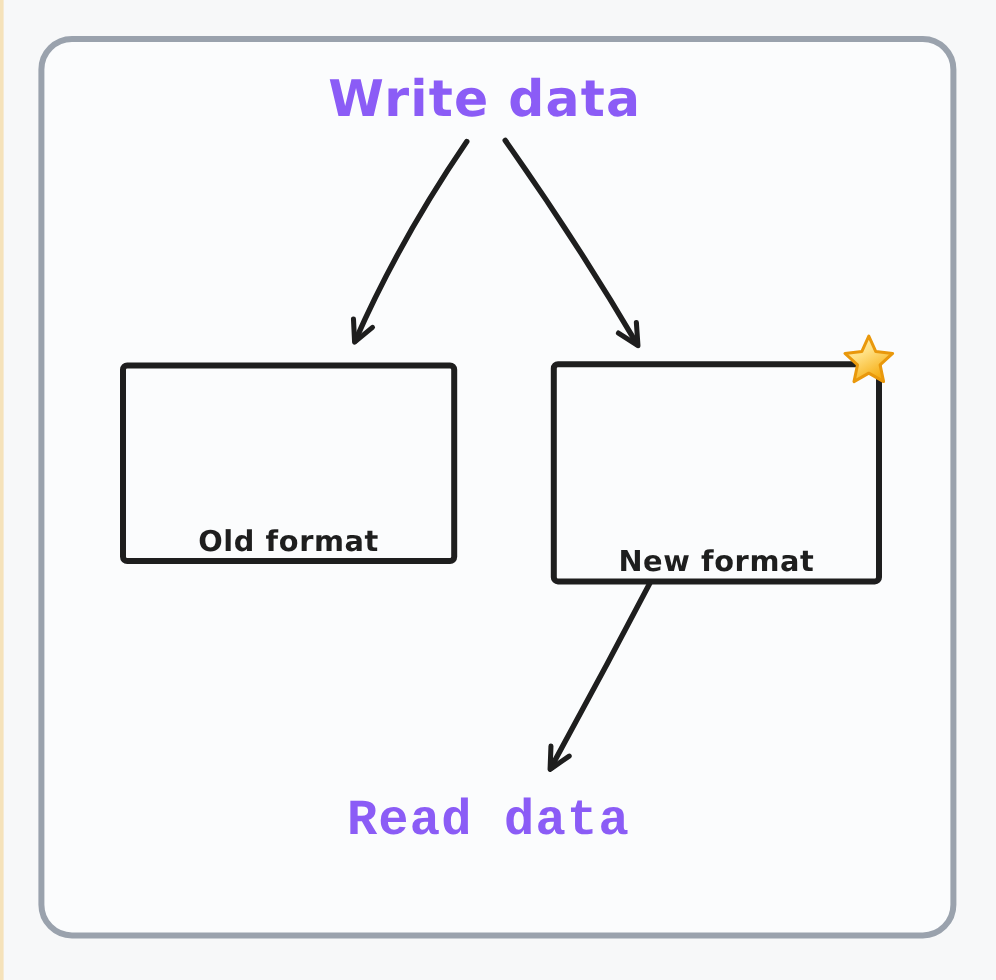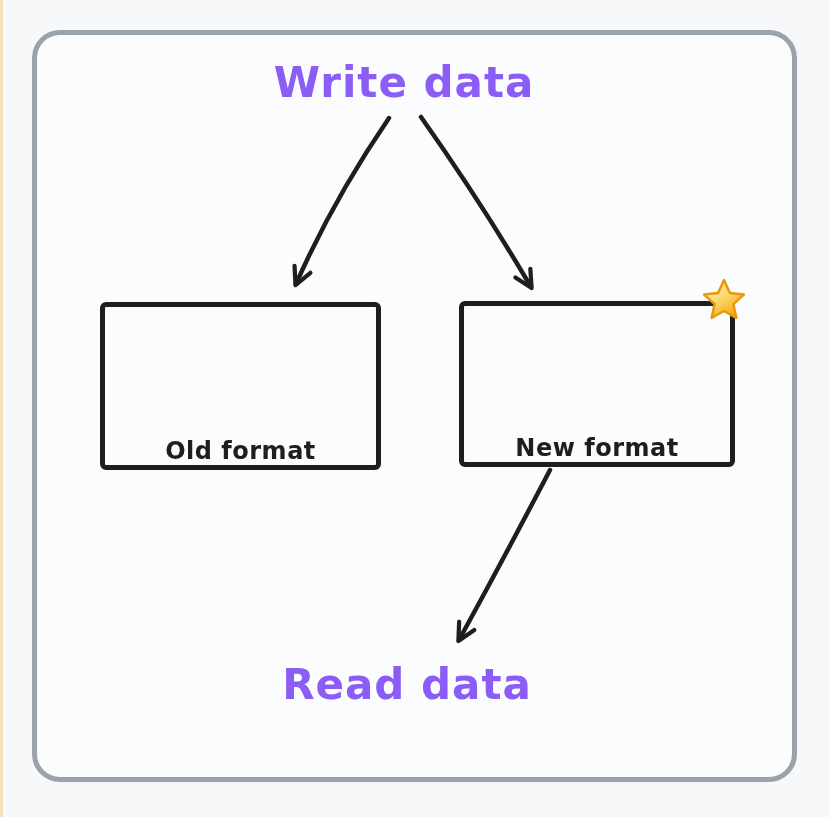--- a/index.html
+++ b/index.html
@@ -39,38 +39,39 @@
     letter-spacing: 1px;
     white-space: nowrap;
   }
   .diagram-title {
     left: 404px; top: 58px;
     font-size: 42px;
   }
   .diagram-footer {
     left: 407px; top: 660px;
     font-size: 42px;
+    font-family: Liberation Mono, monospace;
   }
   .node {
     position: absolute;
     box-sizing: border-box;
     border: 5px solid #1e1e1e;
     border-radius: 6px;
     background: #fbfcfd;
     display: flex;
     align-items: flex-end;
     justify-content: center;
   }
   .node-old {
     left: 100px; top: 302px;
     width: 281px; height: 168px;
   }
   .node-new {
     left: 459px; top: 301px;
-    width: 276px; height: 166px;
+    width: 276px; height: 186px;
   }
   .node-label {
     color: #1e1e1e;
     font-size: 24px;
     font-weight: 700;
     letter-spacing: 0.5px;
     white-space: nowrap;
   }
   .arrow-layer {
     position: absolute;

